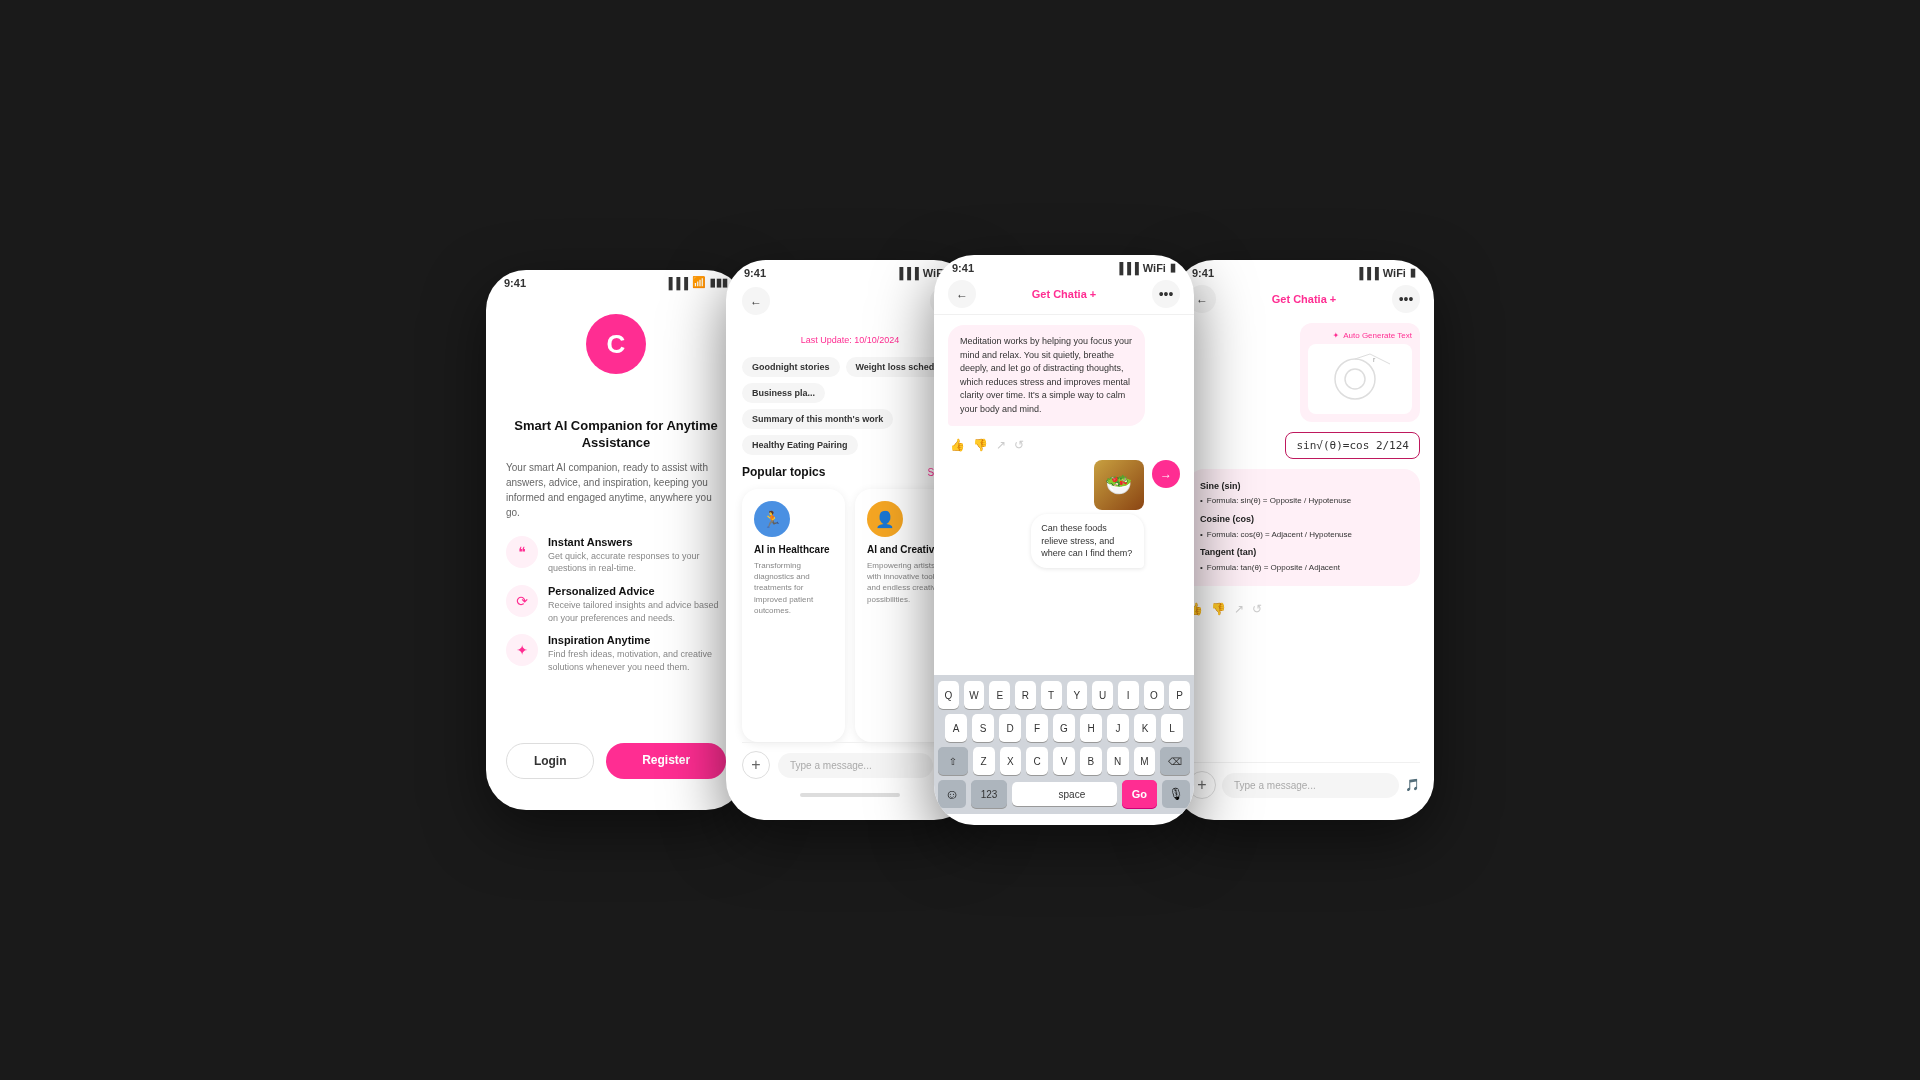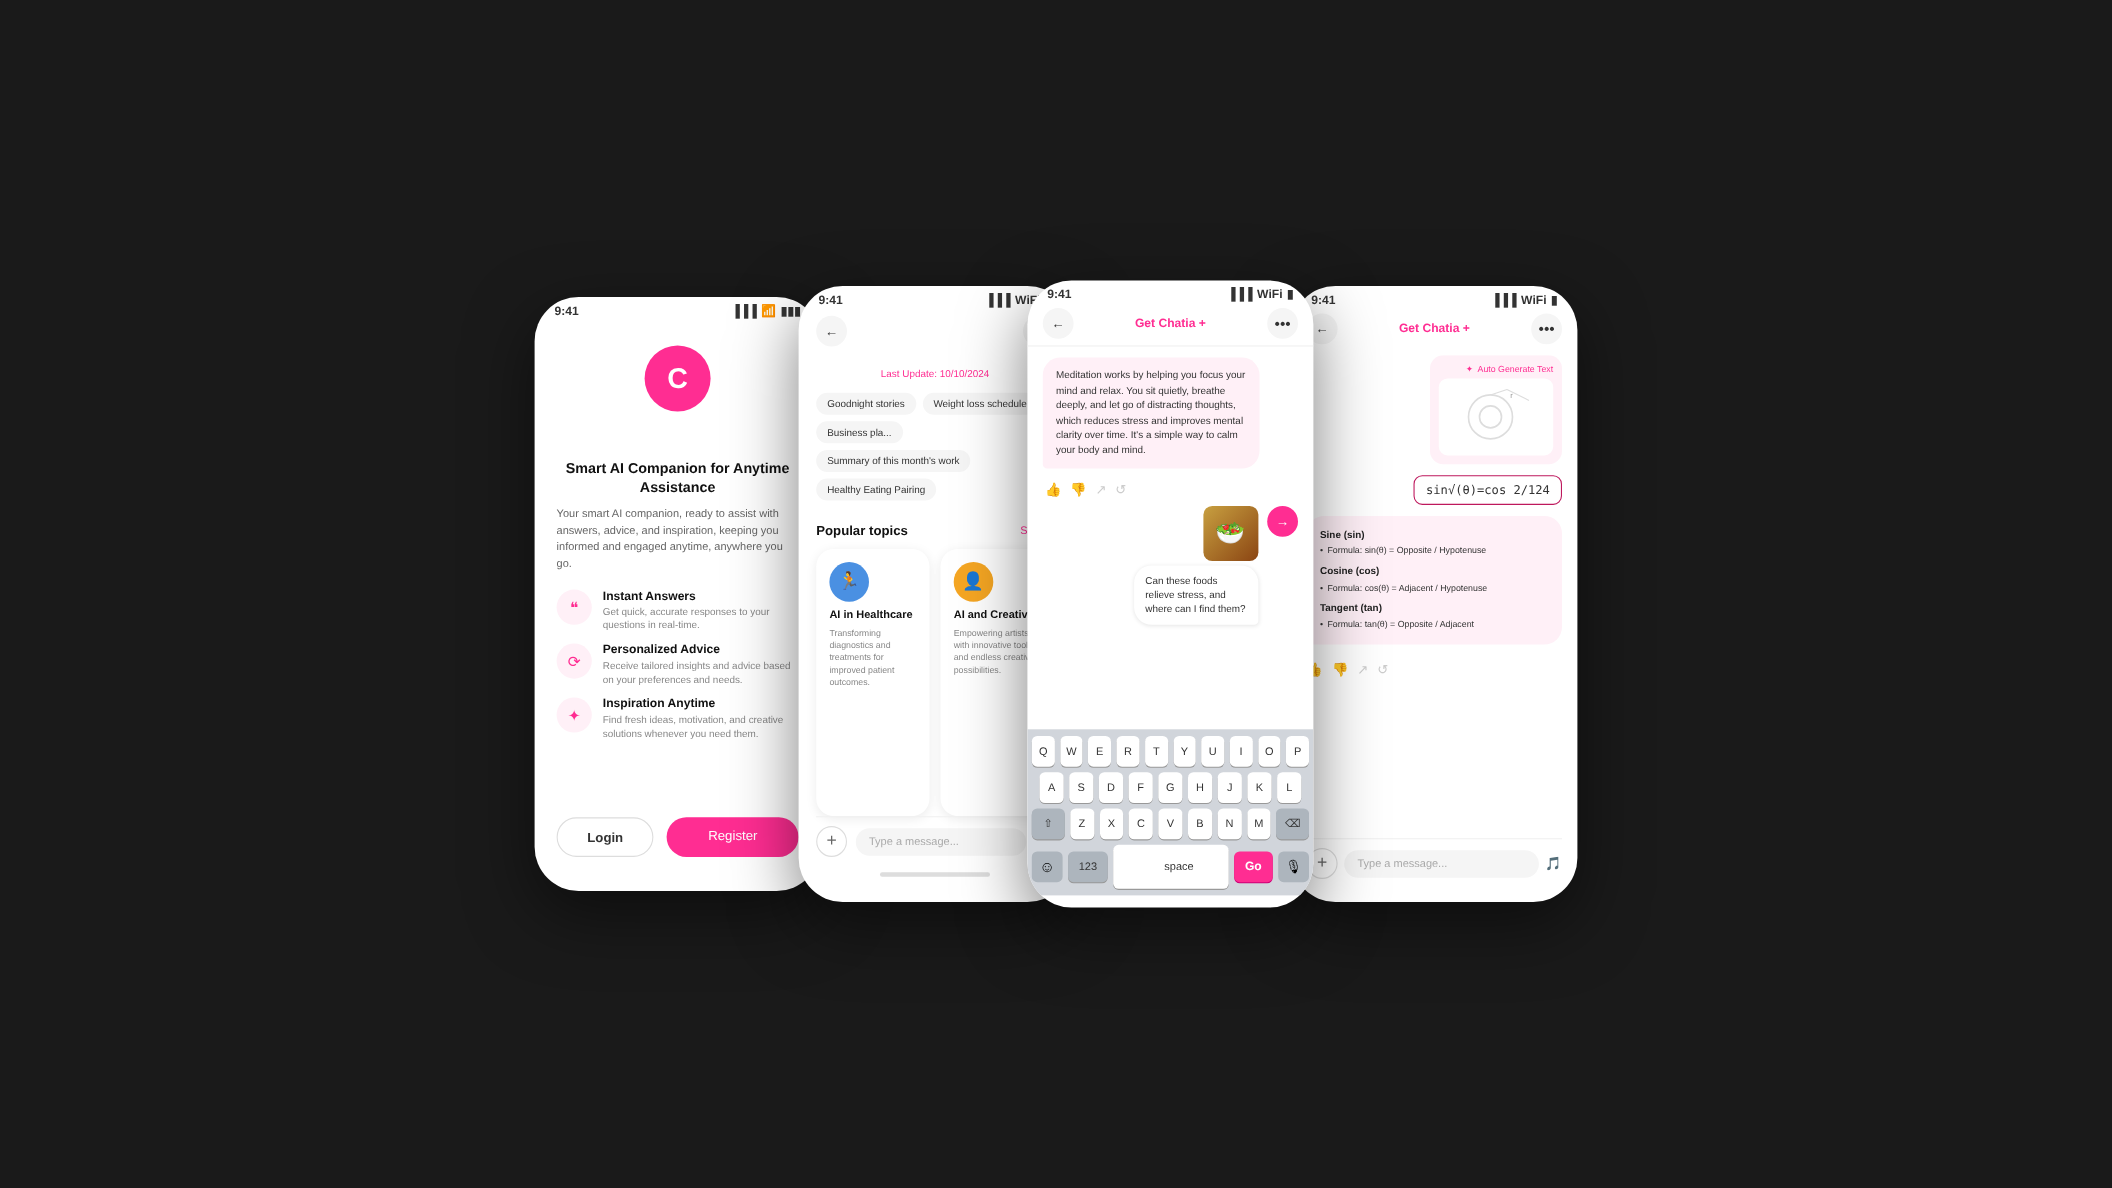--- a/index.html
+++ b/index.html
@@ -175,21 +175,21 @@
       text-align: center;
     }
 
     .btn-register {
       flex: 1.5;
       padding: 10px;
       border: none;
       border-radius: 25px;
       background: #ff2d92;
       font-size: 12px;
-      font-weight: 400;
+      font-weight: 700;
       color: white;
       cursor: pointer;
       text-align: center;
     }
 
     
     .phone-2 .status-bar { color: #333; }
 
     .phone-2-content {
       padding: 8px 16px;
@@ -247,21 +247,22 @@
       font-size: 9px;
       color: #ff2d92;
       text-align: center;
       margin-bottom: 12px;
     }
 
     .suggestion-chips {
       display: flex;
       flex-wrap: wrap;
       gap: 6px;
-      margin-bottom: 20px;
+      margin-bottom: 10px;
+      font-weight: bold;
     }
 
     .chip {
       background: #f5f5f5;
       border-radius: 20px;
       padding: 5px 10px;
       font-size: 9px;
       color: #333;
       cursor: pointer;
     }
@@ -502,21 +503,21 @@
     }
 
     .key-wide {
       width: 30px;
     }
 
     .key-space {
       flex: 1;
       background: white;
       border-radius: 5px;
-      height: 40px;
+      height: 24px;
       display: flex;
       align-items: center;
       justify-content: center;
       font-size: 10px;
       color: #333;
       cursor: pointer;
       box-shadow: 0 1px 0 #999;
       padding-left: 15px;
     }
 

